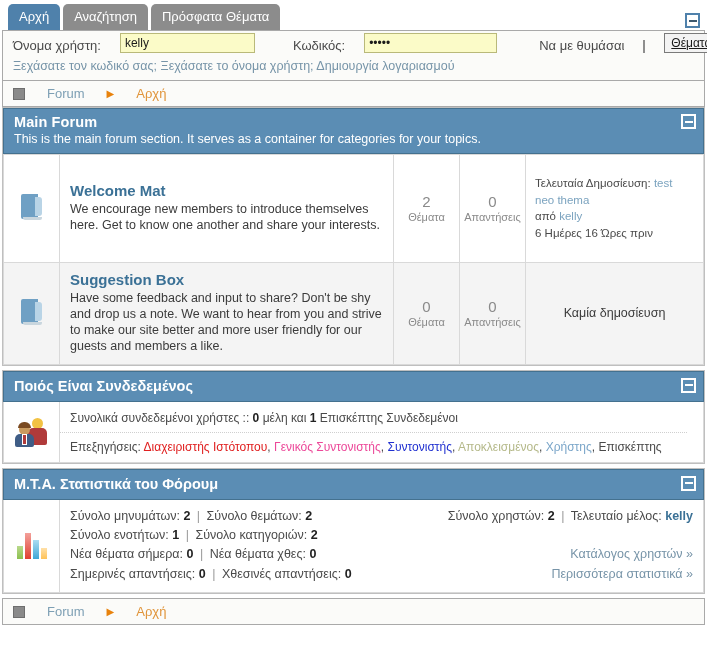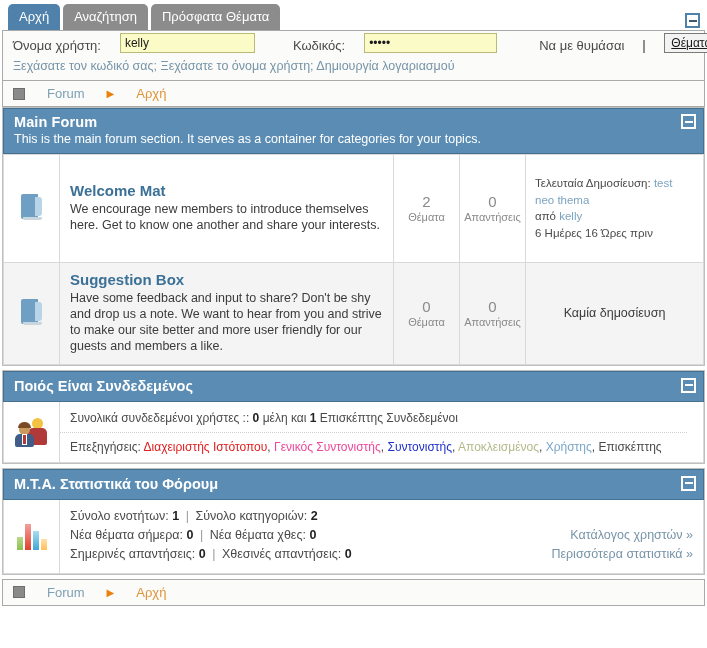--- a/index.html
+++ b/index.html
@@ -467,20 +467,36 @@
       <div class="statsicon">
         <span class="barchart">
           <i class="b1"></i>
             <i class="b2"></i>
             <i class="b3"></i>
             <i class="b4"></i>
         </span>
       </div>
       <div class="statscontent">
 
+        <div class="statline">
+          <div>
+            <span>Σύνολο μηνυμάτων:</span>
+            <b>2</b>
+            <span class="sep2">|</span>
+            <span>Σύνολο θεμάτων:</span>
+            <b>2</b>
+          </div>
+          <div class="r">
+            <span>Σύνολο χρηστών:</span>
+            <b>2</b>
+            <span class="sep2">|</span>
+            <span>Τελευταίο μέλος:</span>
+            <a class="kelly">kelly</a>
+          </div>
+        </div>
 
         <div class="statline">
           <div>
             <span>Σύνολο ενοτήτων:</span>
             <b>1</b>
             <span class="sep2">|</span>
             <span>Σύνολο κατηγοριών:</span>
             <b>2</b>
           </div>
           <div class="r"></div>

